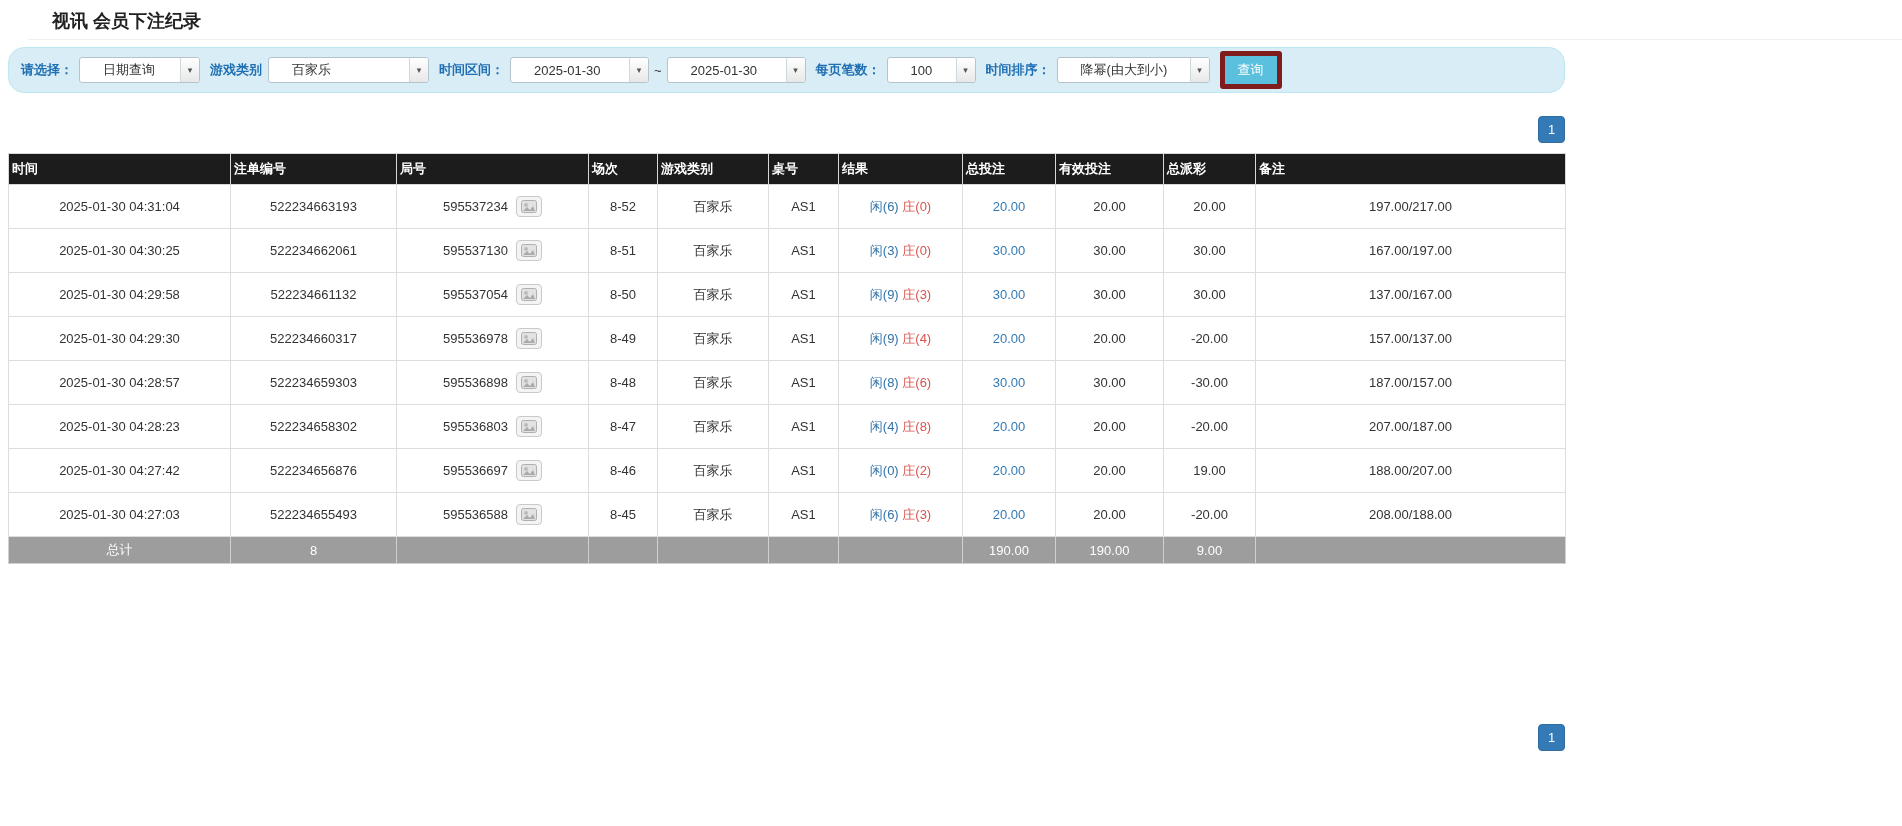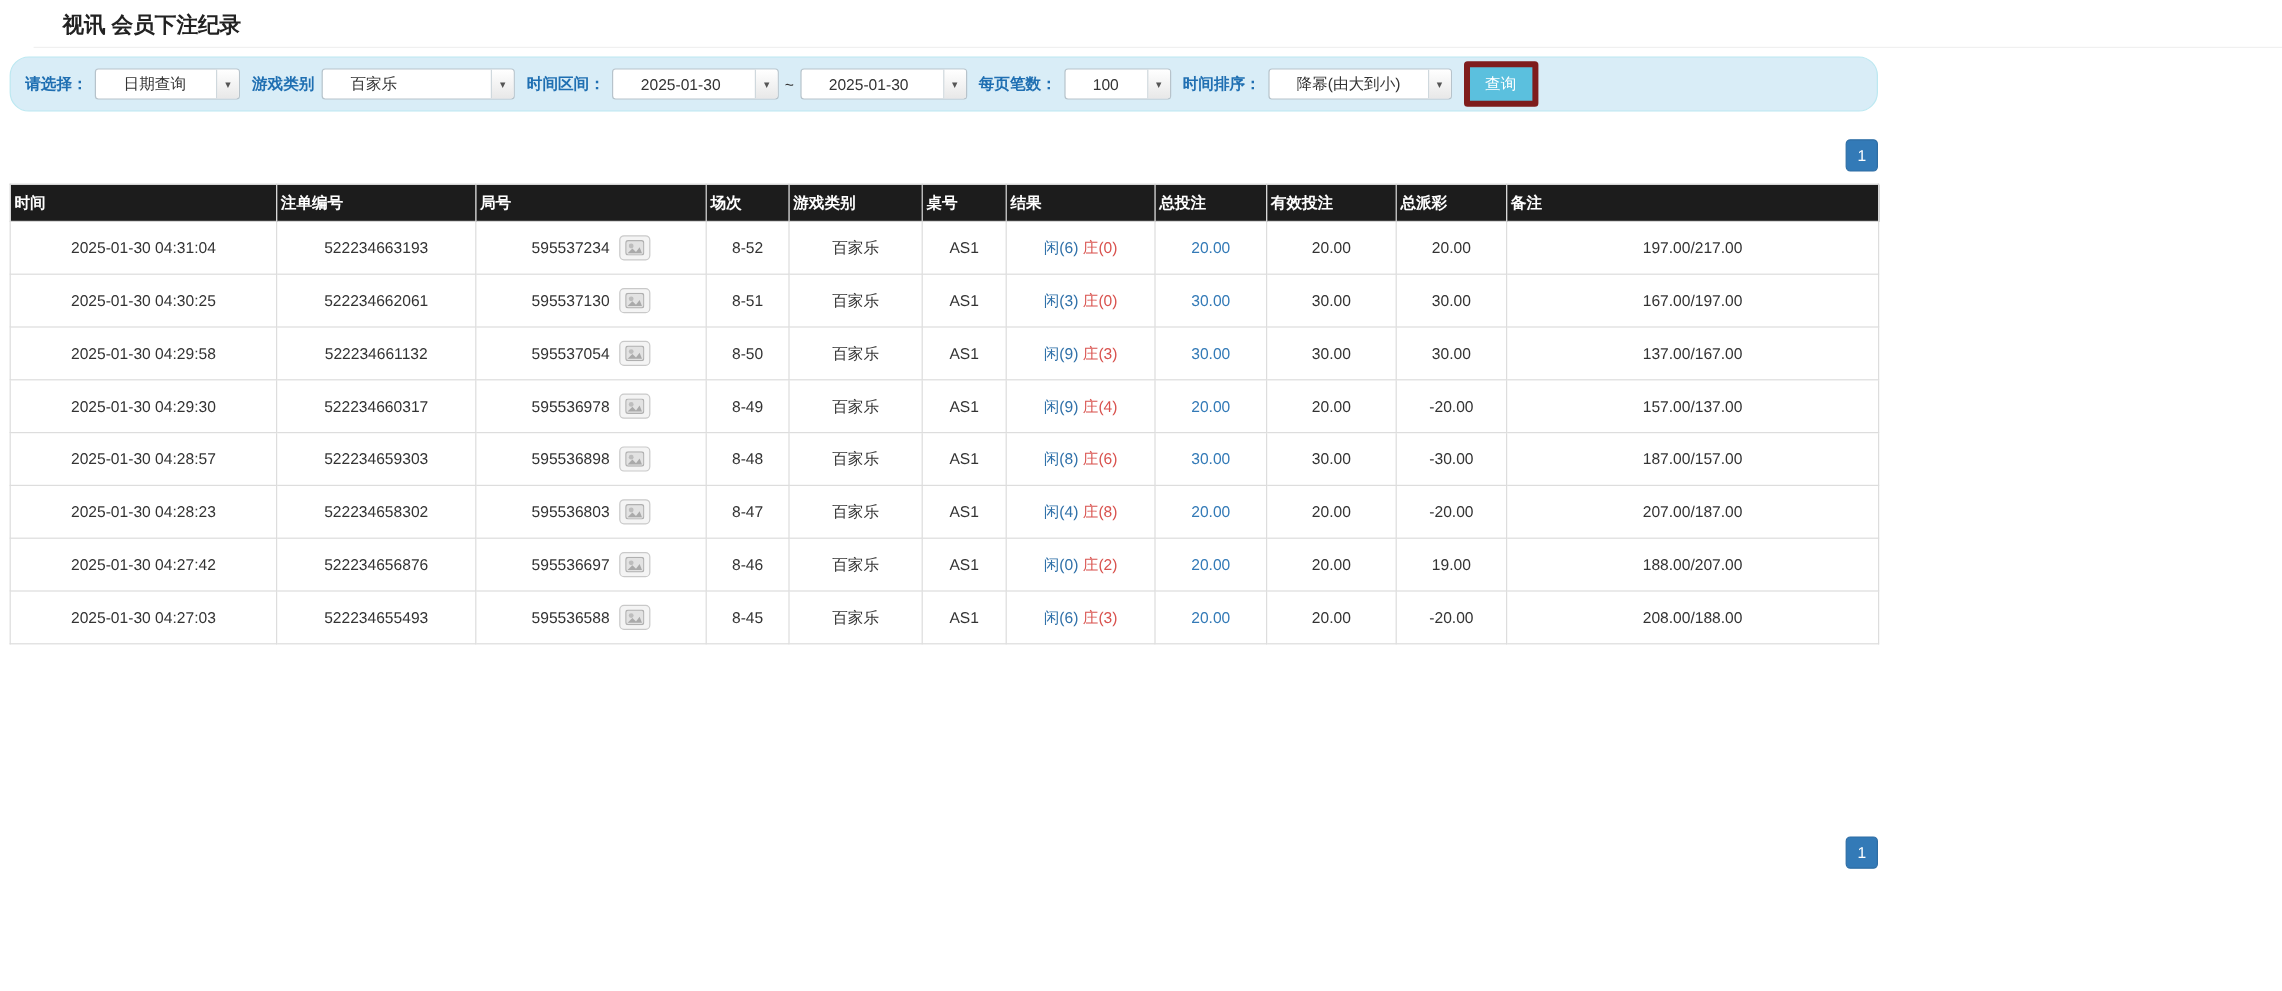--- a/index.html
+++ b/index.html
@@ -504,20 +504,33 @@
     </td>
     <td>
       <span class="bet-link">20.00</span>
     </td>
     <td>20.00</td>
     <td class="neg">-20.00</td>
     <td>208.00/188.00</td>
   </tr>
 </tbody>
     <tfoot>
+      <tr class="summary-row total-row">
+        <td>总计</td>
+        <td>8</td>
+        <td></td>
+        <td></td>
+        <td></td>
+        <td></td>
+        <td></td>
+        <td>190.00</td>
+        <td>190.00</td>
+        <td>9.00</td>
+        <td></td>
+      </tr>
     </tfoot>
   </table>
 
   <div class="pagination-bottom">
     <button class="page-btn">1</button>
   </div>
 
 </div>
 
 </body></html>

